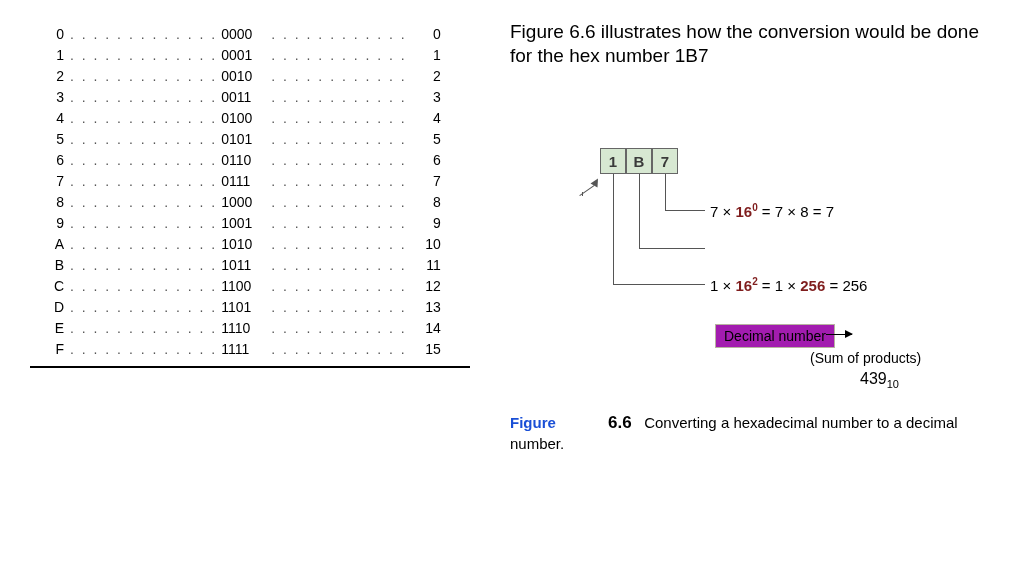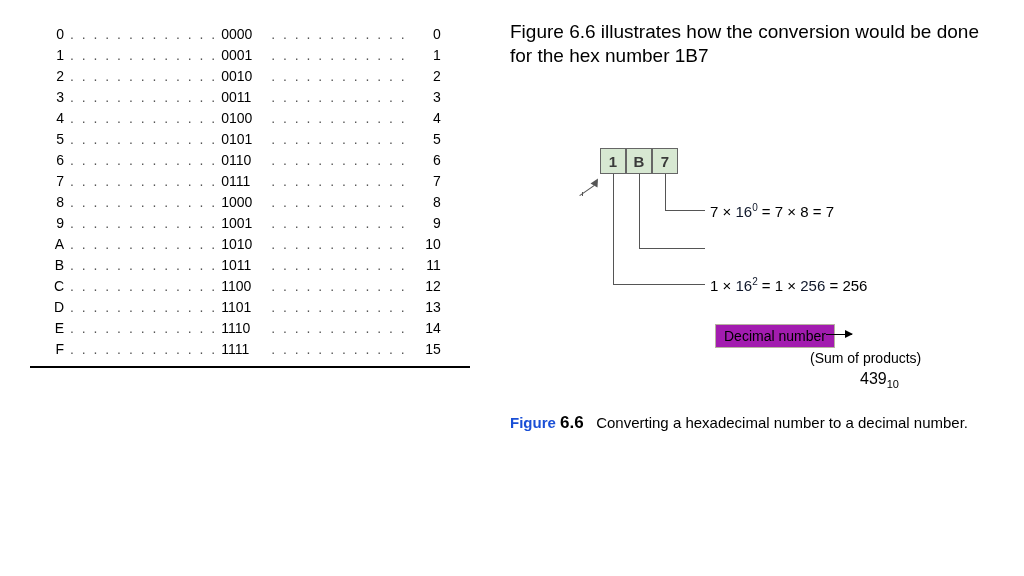--- a/index.html
+++ b/index.html
@@ -114,21 +114,21 @@
     border-bottom: 8px solid #555;
   }
 
   .calc {
     position: absolute;
     left: 200px;
     font-size: 15px;
     white-space: nowrap;
   }
   .calc sup { font-size: 10px; }
-  .red { color: #0f172a; }
+  .red { color: #7f1d1d; font-weight: bold; }
 
   .dec-box {
     position: absolute;
     left: 205px; top: 176px;
     background: #a21caf;
     border: 1px solid #b7b3a0;
     padding: 3px 8px;
     font-size: 14px;
   }
   .dec-result {
@@ -156,21 +156,21 @@
     left: 300px; top: 202px;
     font-size: 14px;
   }
 
   .fig-caption {
     font-size: 15px;
     margin-top: 4px;
     line-height: 1.35;
   }
   .fig-caption .flabel { color: #1a4fd6; font-weight: bold; }
-  .fig-caption .fnum { font-weight: bold; font-size: 17px; }
+  .fig-caption .fnum { font-weight: bold; font-size: 17px; margin-left: 48px; }
 </style>
 </head>
 <body>
 
 <div class="page">
 
   <div class="left">
     <div class="hex-table" id="hex-table">
         <div class="hex-row">
           <span class="c1">0</span>

